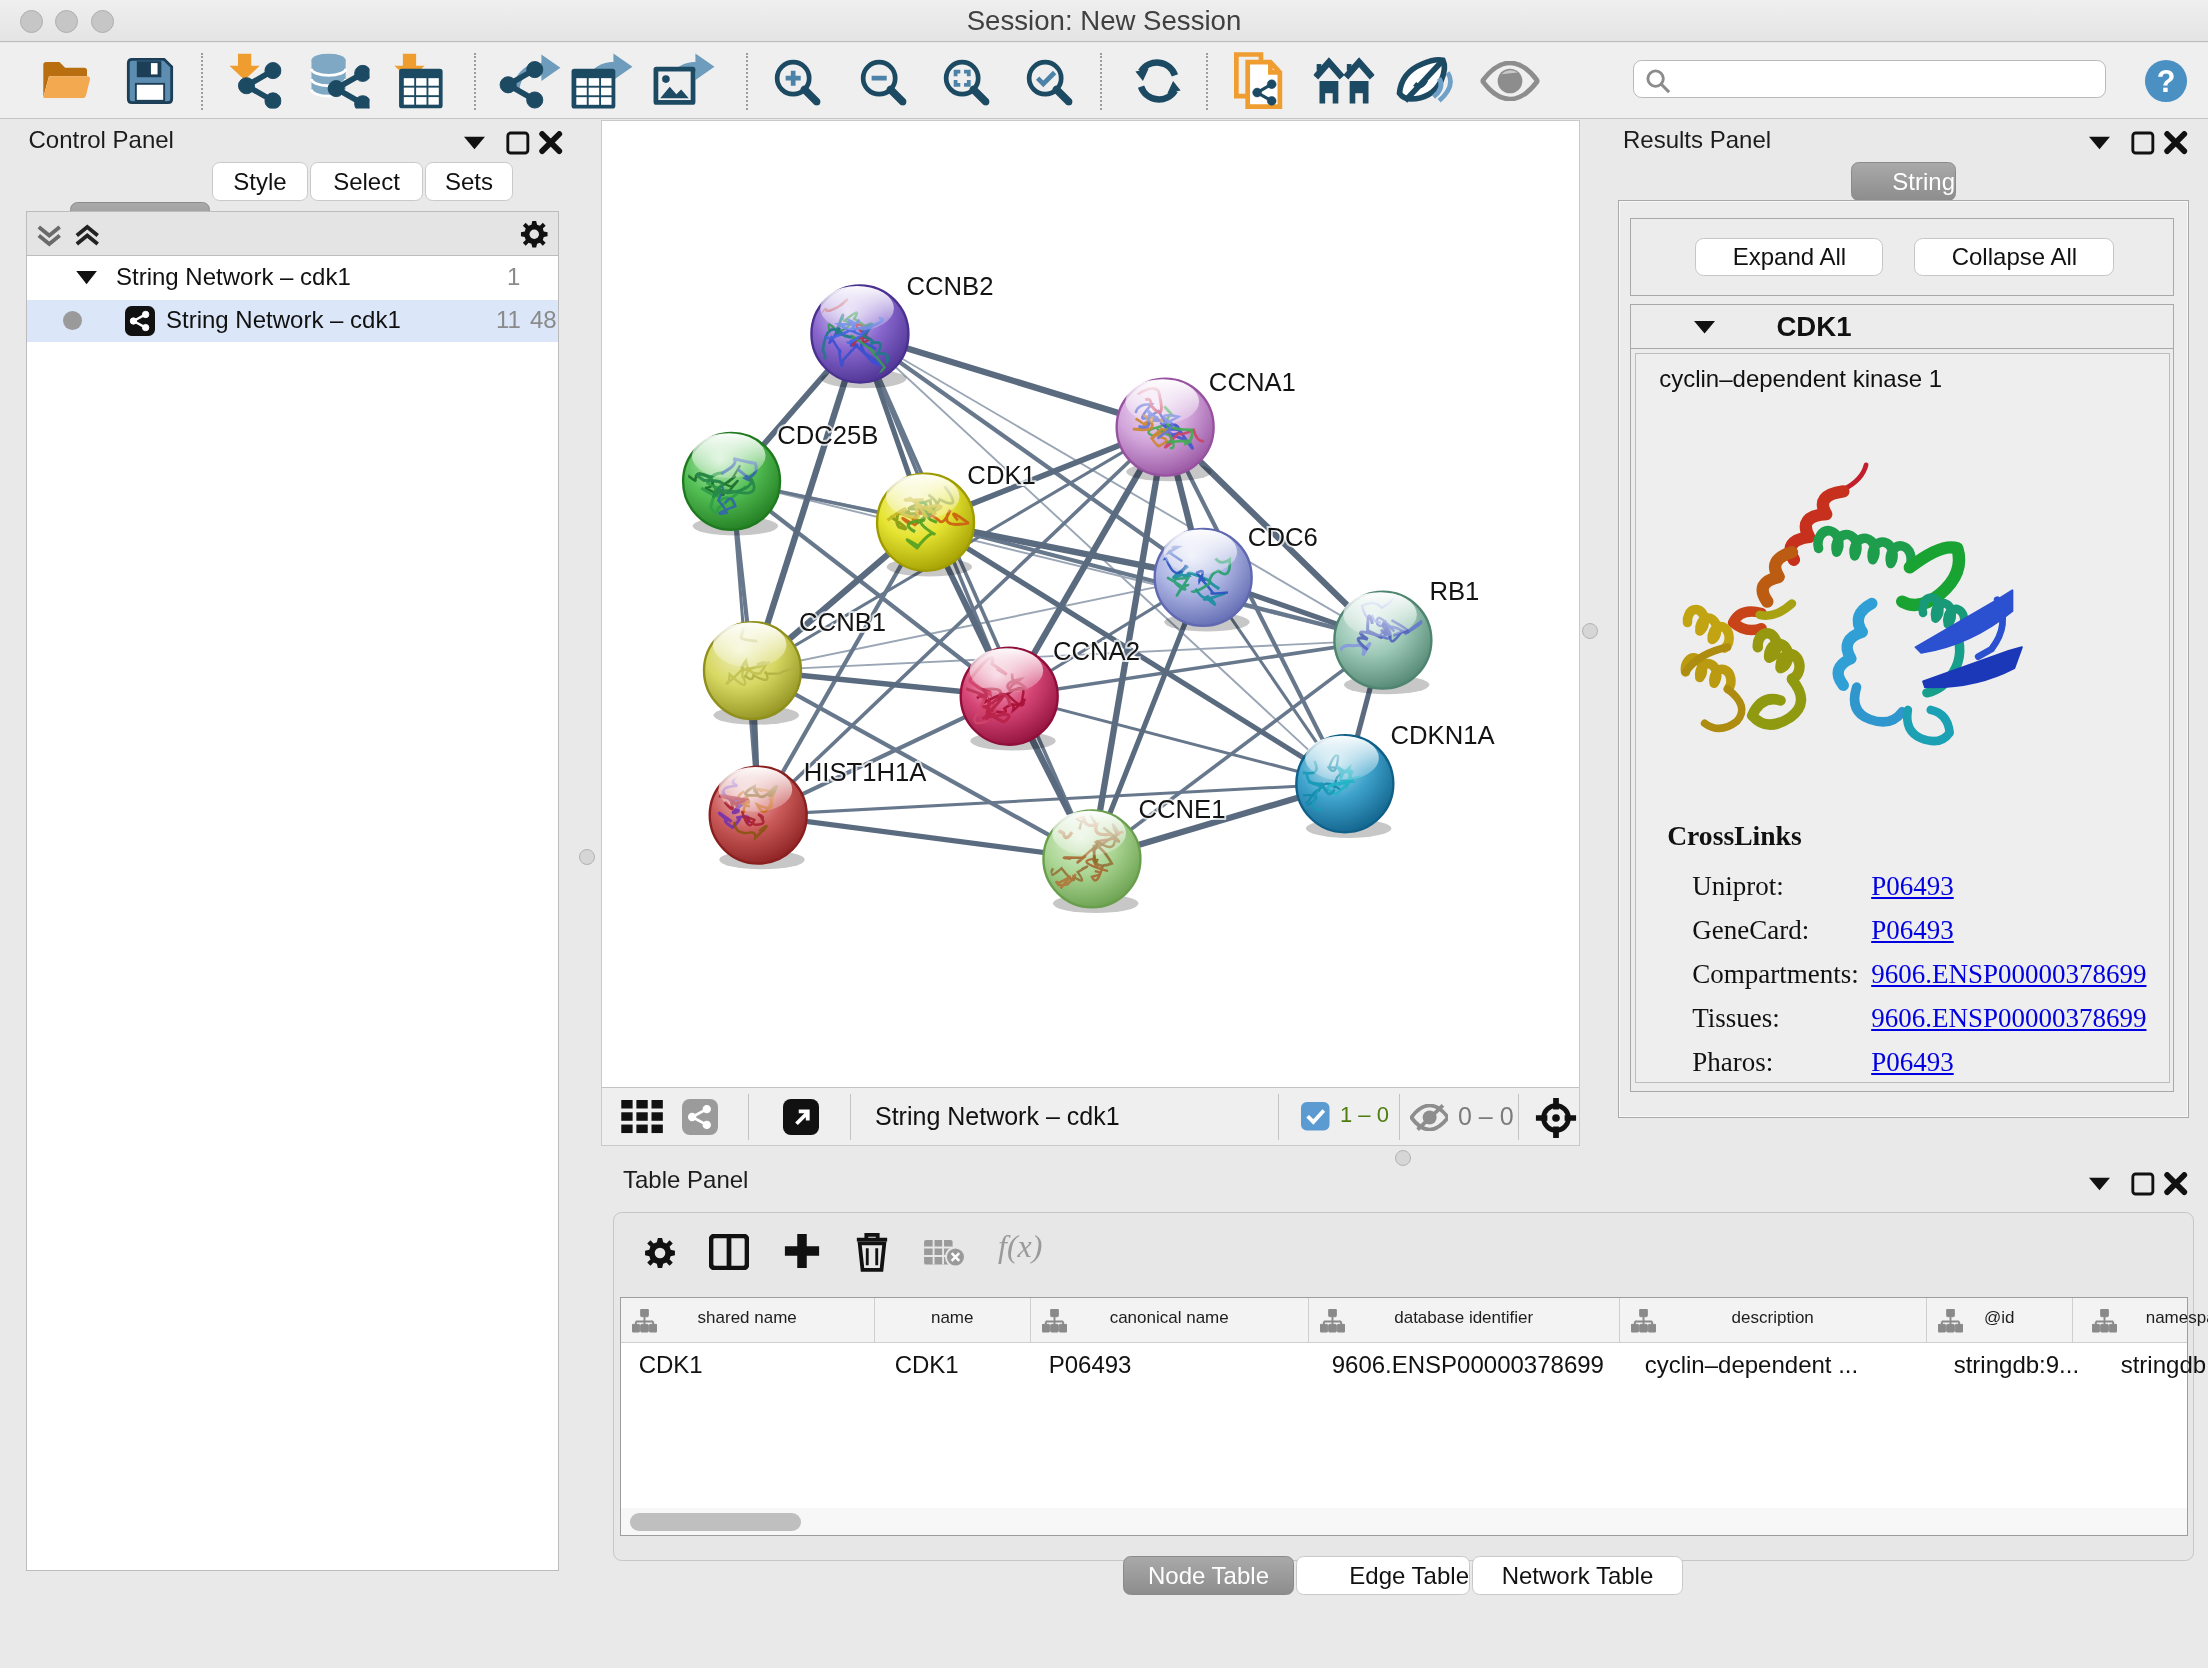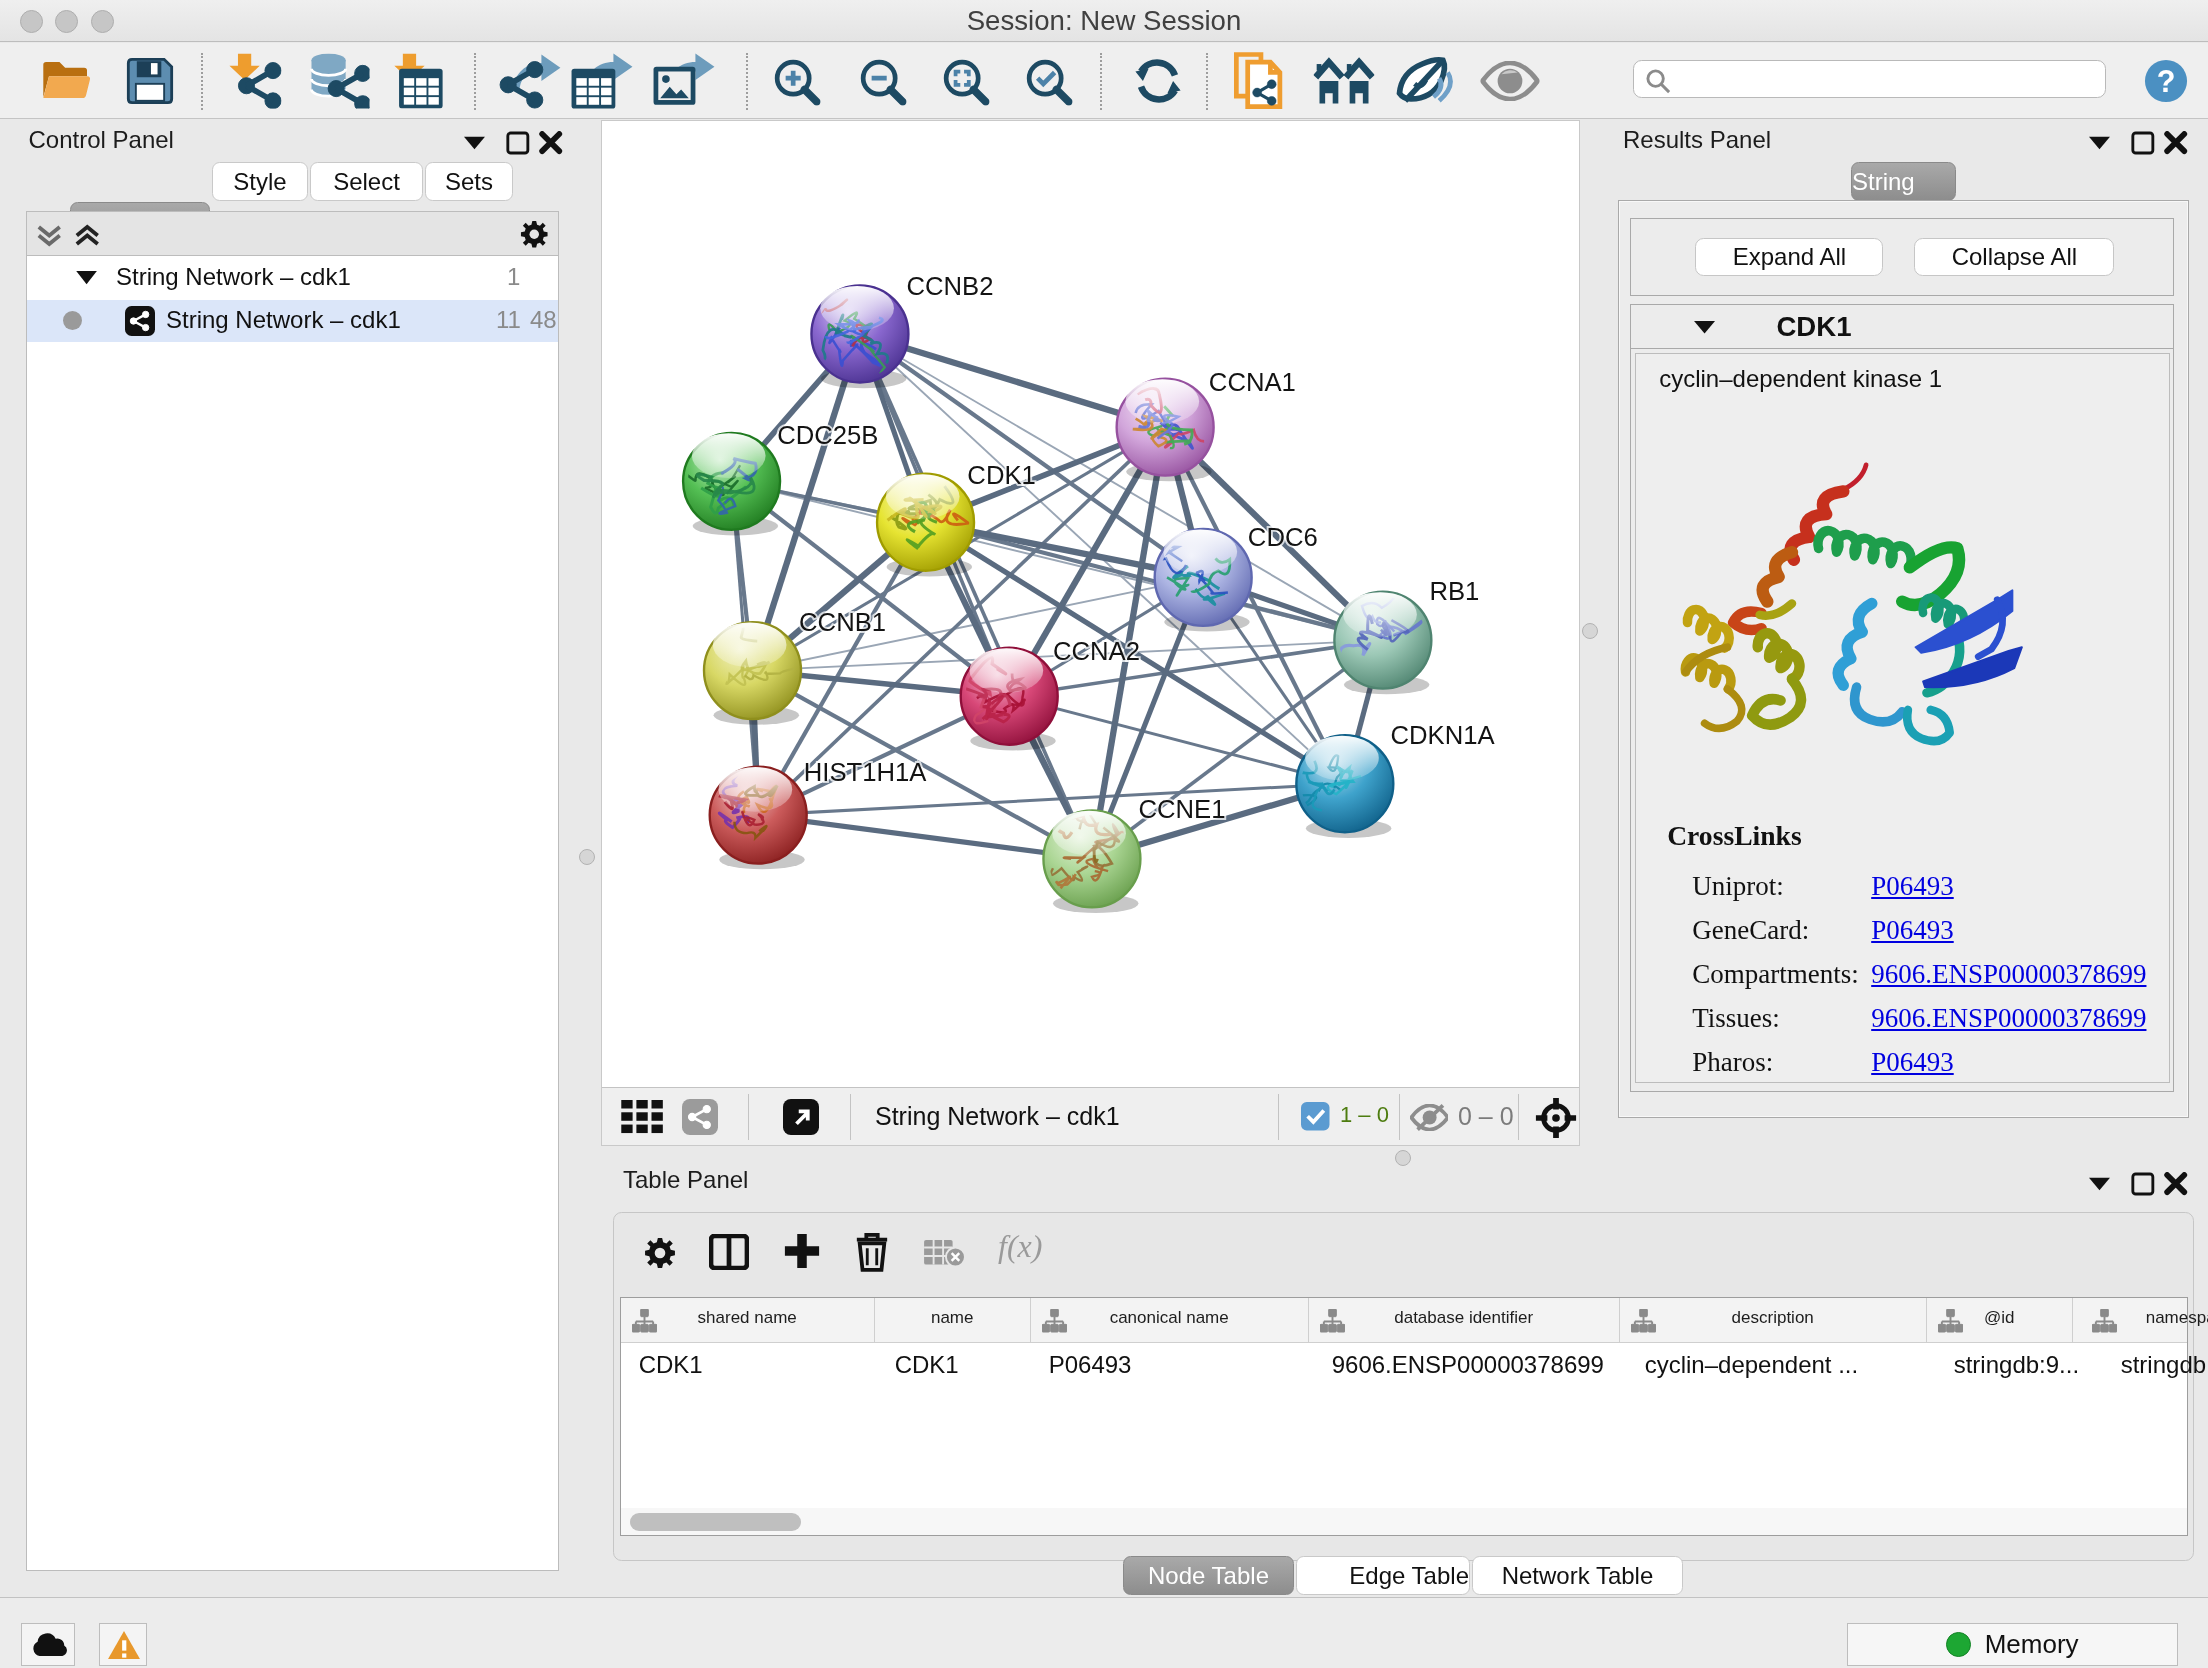--- a/index.html
+++ b/index.html
@@ -647,21 +647,21 @@
   <div style="position:absolute;left:1582px;top:623px;width:16px;height:16px;border-radius:50%;background:#d6d6d6;border:1px solid #b2b2b2;"></div>
   <div style="position:absolute;left:1395px;top:1150px;width:16px;height:16px;border-radius:50%;background:#d6d6d6;border:1px solid #b2b2b2;"></div>
 
   <div id="resultspanel">
     <div class="ptitle" style="left:1623px; top:126px;">Results Panel</div>
     <svg class="pbtns" style="left:2089px; top:131px;" width="101" height="25" viewBox="0 0 106 26">
       <path d="M0 6 h22 l-11 13 z" fill="#111"></path>
       <rect x="46" y="2" width="21" height="21" rx="3" fill="none" stroke="#111" stroke-width="3"></rect>
       <path d="M82 3 l18 18 M100 3 l-18 18" stroke="#111" stroke-width="6" stroke-linecap="round"></path>
     </svg>
-    <div class="tab tabsel" style="position:absolute; left:1851px; top:162px; width:105px; height:39px; line-height:38px; text-align:left; font-size:24px; border-radius:7.6px;">String</div>
+    <div class="tab tabsel" style="position:absolute; left:1851px; top:162px; width:105px; height:39px; line-height:38px; text-align:right; font-size:24px; border-radius:7.6px;">String</div>
     <div id="rp-outer">
       <div id="rp-sect1">
         <div class="rbtn" style="left:64px; width:188px;">Expand All</div>
         <div class="rbtn" style="left:283px; width:200px;">Collapse All</div>
       </div>
       <div id="rp-cdk">
         <div id="rp-cdkhead">
           <svg style="position:absolute;left:63px;top:16px;" width="23" height="14.3" viewBox="0 0 24 15">
               <path d="M0 0 h22 l-11 13 z" fill="#111"></path>
             </svg>
@@ -829,29 +829,14 @@
             <div id="tp-thumb"></div>
           </div>
       </div>
     </div>
     <div id="bt-tabs">
       <div class="tab tabsel" style="left:1123px; top:1556px; width:171px;">Node Table</div>
       <div class="tab" style="left:1296px; top:1556px; width:174px;text-align:right;">Edge Table</div>
       <div class="tab" style="left:1472px; top:1556px; width:211px;">Network Table</div>
     </div>
   </div>
-  <div id="statusbar">
-    <div class="sbbtn" style="left:21px; width:54px;">
-      <svg style="position:absolute;left:7.6px;top:8.6px;" width="38" height="25" viewBox="0 0 40 26">
-        <path d="M10 24 a8 8 0 0 1-2-15 a10 10 0 0 1 19-3 a7 7 0 0 1 9 7 a6 6 0 0 1-2 11 z" fill="#111"></path>
-      </svg>
-    </div>
-    <div class="sbbtn" style="left:99px; width:48px;">
-      <svg style="position:absolute;left:6.7px;top:5.7px;" width="34" height="30" viewBox="0 0 36 32">
-        <path d="M18 1 L35 31 H1 z" fill="#e8982c"></path>
-        <rect x="16" y="11" width="4.5" height="11" fill="#fff"></rect>
-        <rect x="16" y="25" width="4.5" height="4.5" fill="#fff"></rect>
-      </svg>
-    </div>
-    <div id="memory"><span class="dot"></span>Memory</div>
-  </div>
 </div>
 
 
 </body></html>

